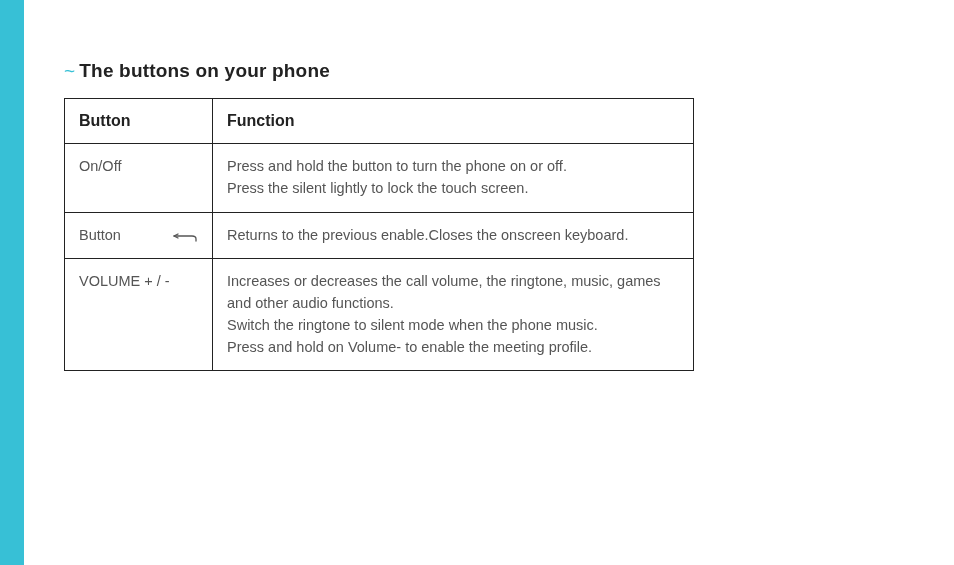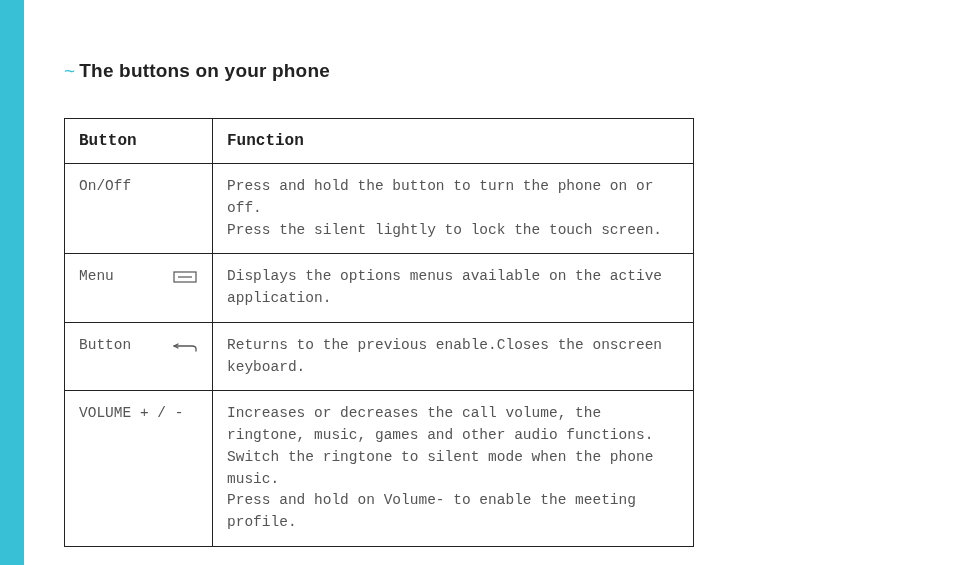--- a/index.html
+++ b/index.html
@@ -17,33 +17,32 @@
       flex-shrink: 0;
     }
     .page {
       flex: 1;
       padding: 60px 40px 0 40px;
     }
     .heading {
       font-size: 19px;
       font-weight: 600;
       color: #222;
-      margin-bottom: 36px;
+      margin-bottom: 16px;
       letter-spacing: 0.01em;
     }
     .tilde {
       color: #37c0d6;
       font-weight: 400;
       margin-right: 4px;
     }
     table.buttons {
       border-collapse: collapse;
       width: 630px;
       table-layout: fixed;
-      font-family: Liberation Mono, monospace;
     }
     table.buttons th, table.buttons td {
       border: 1px solid #222;
       text-align: left;
       vertical-align: top;
       padding: 12px 14px;
       font-size: 14.5px;
       line-height: 1.5;
       color: #555;
     }
@@ -103,36 +102,20 @@
             <span class="btn-label">On/Off</span>
           </div>
         </td>
         <td>
           <span class="func-line">Press and hold the button to turn the phone on or off.</span>
           <span class="func-line">Press the silent lightly to lock the touch screen.</span>
         </td>
       </tr>
 
 
-      <tr>
-        <td>
-          <div class="btn-cell">
-            <span class="btn-label">Menu</span>
-            <span class="icon">
-              <svg viewBox="0 0 26 14" width="26" height="14">
-                <rect x="2" y="2" width="22" height="10" fill="none" stroke="#555" stroke-width="1.2"></rect>
-                <line x1="6" y1="7" x2="20" y2="7" stroke="#555" stroke-width="1.2"></line>
-              </svg>
-            </span>
-          </div>
-        </td>
-        <td>
-          <span class="func-line">Displays the options menus available on the active application.</span>
-        </td>
-      </tr>
 
       <tr>
         <td>
           <div class="btn-cell">
             <span class="btn-label">Button</span>
             <span class="icon">
               <svg viewBox="0 0 26 14" width="26" height="14">
                 <path d="M6 5 L2 7 L6 9" fill="none" stroke="#555" stroke-width="1.3" stroke-linecap="round" stroke-linejoin="round"></path>
                 <path d="M2 7 L20 7 Q24 7 24 10 L24 12" fill="none" stroke="#555" stroke-width="1.3" stroke-linecap="round"></path>
               </svg>

